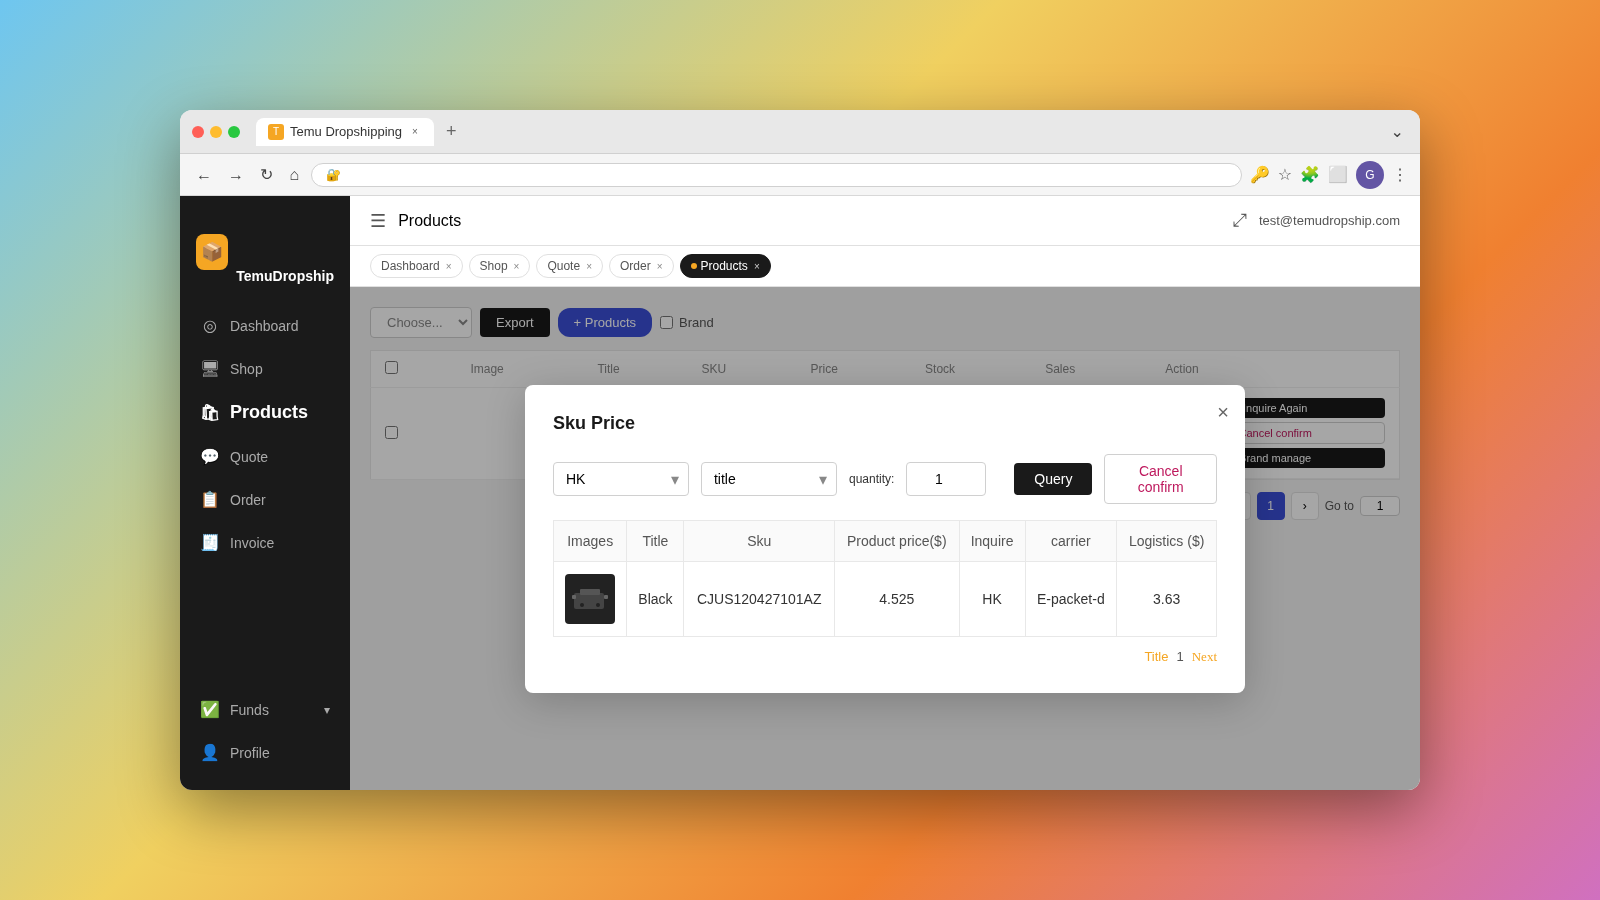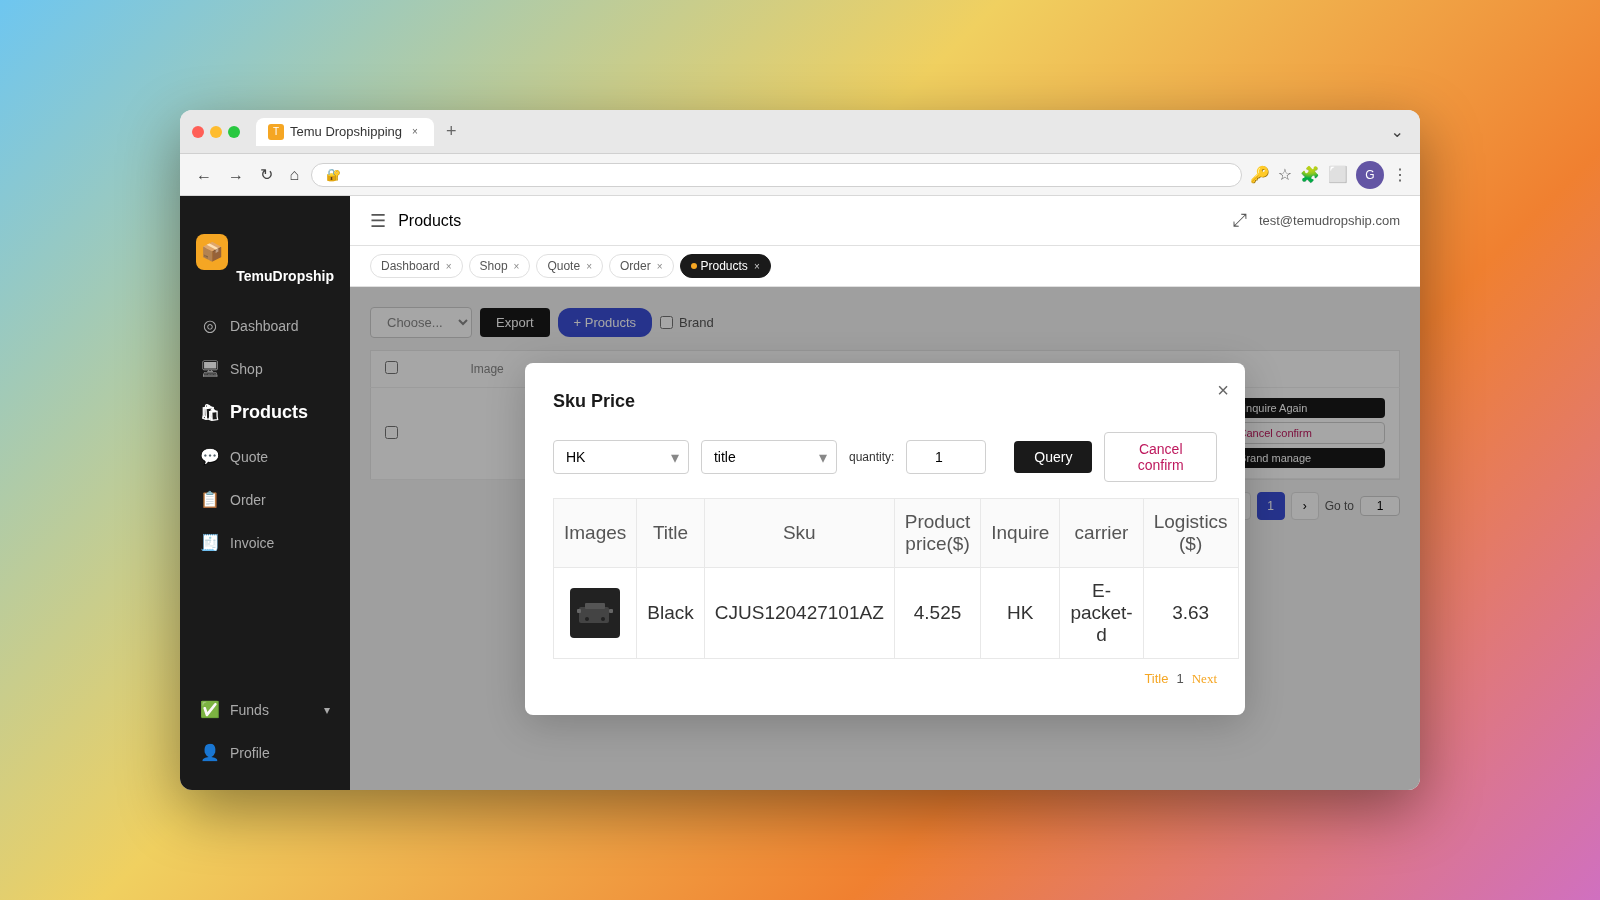--- a/index.html
+++ b/index.html
@@ -493,21 +493,21 @@
       border-radius: 4px;
       font-size: 14px;
       cursor: pointer;
     }
 
     
     .modal-table {
       width: 100%;
       border-collapse: collapse;
       margin-top: 8px;
-      font-size: 19px;
+      font-size: 14px;
     }
 
     .modal-table th, .modal-table td {
       padding: 12px 10px;
       text-align: center;
       border: 1px solid #e8e8e8;
     }
 
     .modal-table th {
       background: #fafafa;

